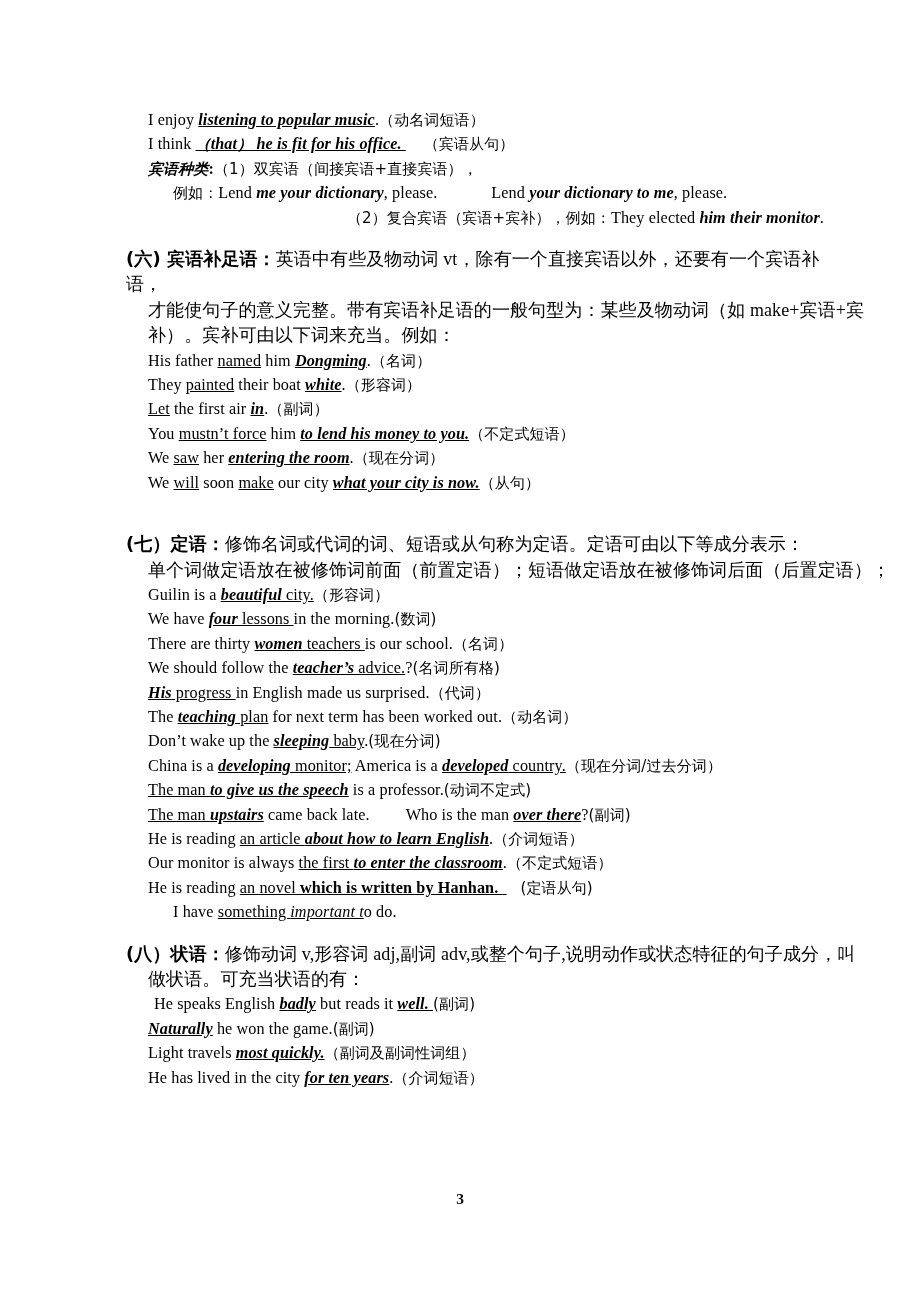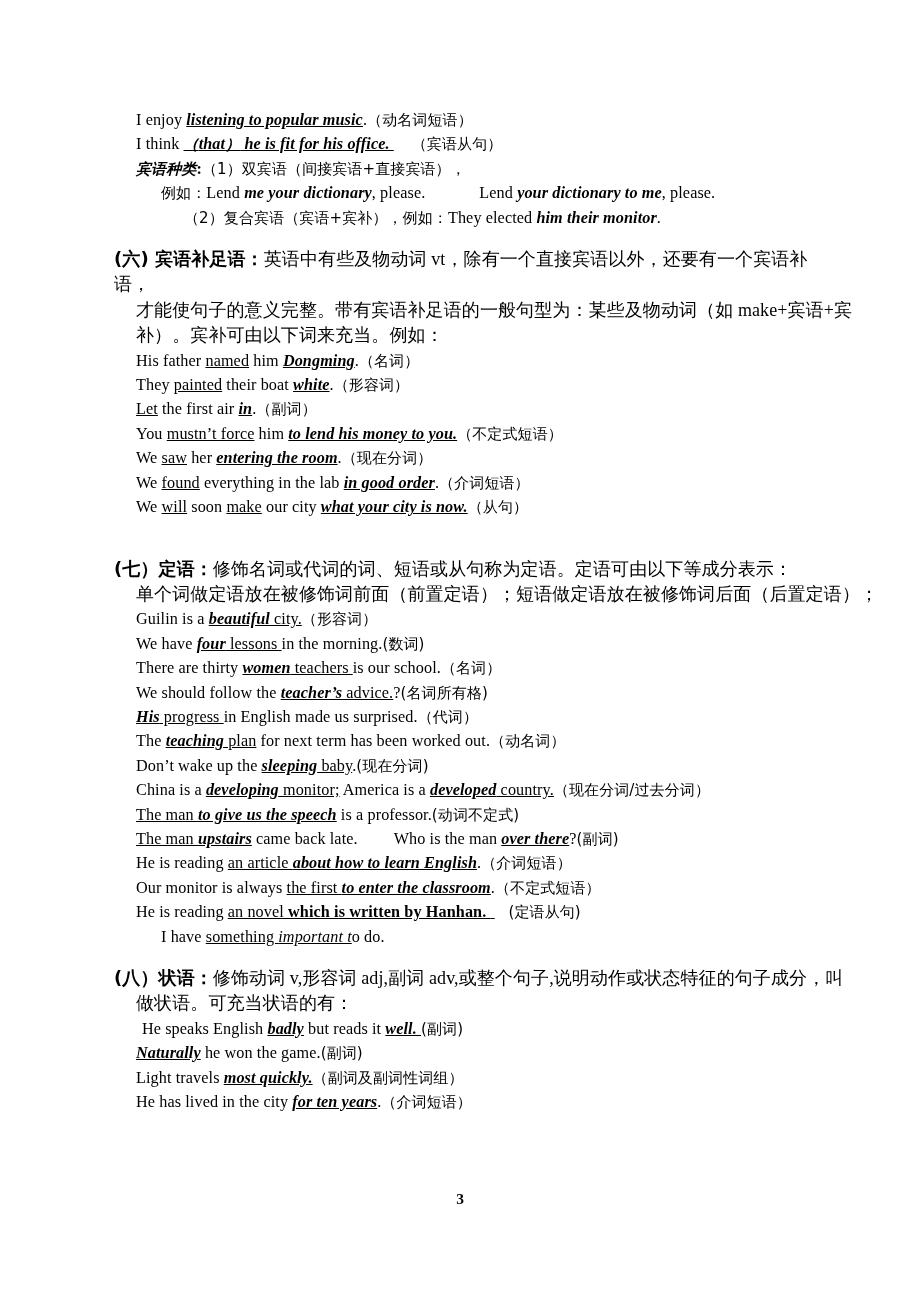--- a/index.html
+++ b/index.html
@@ -18,21 +18,21 @@
   .page {
     position: absolute;
     left: 0; top: 0;
     width: 920px;
     height: 1300px;
     box-sizing: border-box;
     padding: 0;
   }
   .content {
     position: absolute;
-    left: 112px;
+    left: 124px;
     top: 108px;
     width: 700px;
   }
 
   
   .ln {
     font-size: 16.2px;
     line-height: 24.4px;
     white-space: nowrap;
     letter-spacing: 0.1px;
@@ -60,21 +60,21 @@
     font-family: Liberation Serif, serif;
     font-size: 18px;
     font-weight: normal;
   }
 
   
   .block { margin: 0; padding: 0; }
   .gap-md { height: 17px; }
   .indent-2 { margin-left: 24px; }
   .indent-3 { margin-left: 49px; }
-  .indent-4 { margin-left: 72px; }
+  .indent-4 { margin-left: 72px; text-align: right; }
   .indent-6 { margin-left: 30px; }
   .indent-7 { margin-left: 8px; }
 
   .spacer-wide { display: inline-block; width: 54px; }
   .spacer-mid  { display: inline-block; width: 36px; }
   .spacer-sm   { display: inline-block; width: 18px; }
 
   .page-number {
     position: absolute;
     left: 0;
@@ -143,23 +143,20 @@
       </div>
 
       <div class="ln indent-2">
         <span class="en">You </span><span class="en u">mustn’t force</span><span class="en"> him </span><span class="en bi">to lend his money to you.</span><span class="en"></span><span class="cn">（不定式短语）</span>
       </div>
 
       <div class="ln indent-2">
         <span class="en">We </span><span class="en u">saw</span><span class="en"> her </span><span class="en bi">entering the room</span><span class="en">.</span><span class="cn">（现在分词）</span>
       </div>
 
-      <div class="ln indent-2">
-        <span class="en">We </span><span class="en u">found</span><span class="en"> everything in the lab </span><span class="en bi">in good order</span><span class="en">.</span><span class="cn">（介词短语）</span>
-      </div>
 
       <div class="ln indent-2">
         <span class="en">We </span><span class="en u">will</span><span class="en"> soon </span><span class="en u">make</span><span class="en"> our city </span><span class="en bi">what your city is now.</span><span class="en"></span><span class="cn">（从句）</span>
       </div>
     </div>
 
     <div class="gap-md"></div>
 
     <div class="block">
       <div class="ln" style="margin-left:2px;margin-top:20px;">

